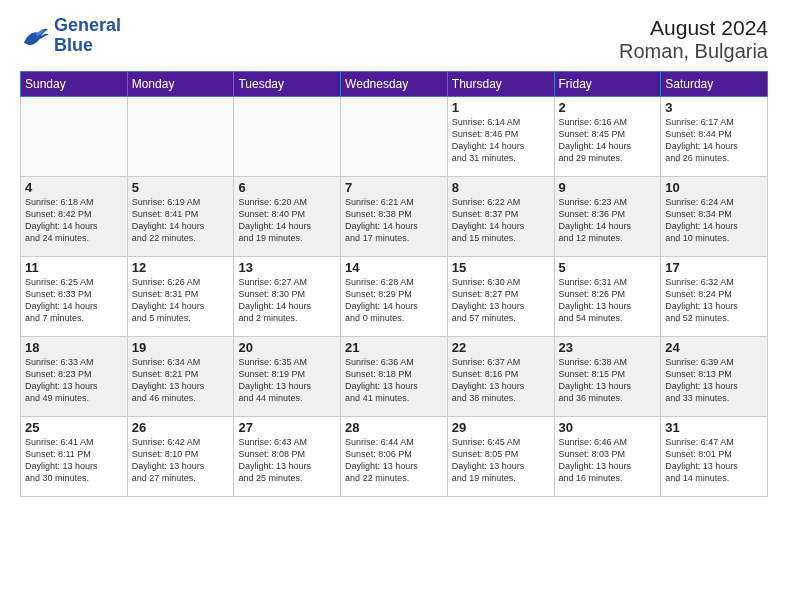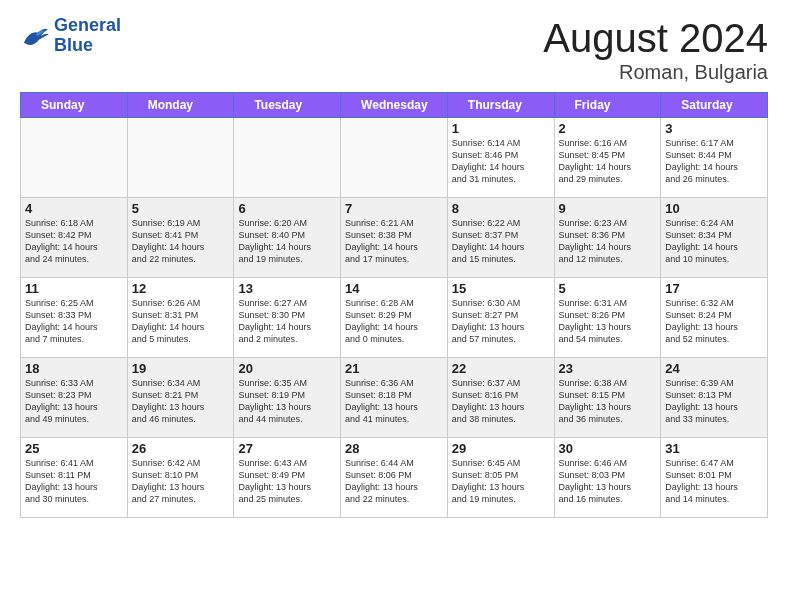--- a/index.html
+++ b/index.html
@@ -35,39 +35,39 @@
       color: #2255a4;
     }
     .logo-bird {
       width: 30px;
       height: 24px;
     }
     .title-block {
       text-align: right;
     }
     .month-title {
-      font-size: 40px;
+      font-size: 21px;
       color: #222;
       font-weight: 300;
     }
     .location {
       font-size: 20px;
       color: #444;
     }
     table {
       width: 100%;
       border-collapse: collapse;
       table-layout: fixed;
     }
     th {
-      background: #8b5cf6;
+      background: #4c1d95;
       color: #fff;
       font-size: 12px;
-      font-weight: bold;
-      padding: 5px 20px;
+      font-weight: normal;
+      padding: 5px 4px;
       text-align: left;
       border: 1px solid #4477cc;
     }
     td {
       border: 1px solid #ccc;
       vertical-align: top;
       padding: 3px 4px;
       font-size: 9.5px;
       color: #222;
       height: 80px;
@@ -316,21 +316,21 @@
           <td>
             <span class="day-num">26</span>
             <div class="day-info" style="white-space: pre-line;">Sunrise: 6:42 AM
 Sunset: 8:10 PM
 Daylight: 13 hours
 and 27 minutes.</div>
           </td>
           <td>
             <span class="day-num">27</span>
             <div class="day-info" style="white-space: pre-line;">Sunrise: 6:43 AM
-Sunset: 8:49 PM
+Sunset: 8:08 PM
 Daylight: 13 hours
 and 25 minutes.</div>
           </td>
           <td>
             <span class="day-num">28</span>
             <div class="day-info" style="white-space: pre-line;">Sunrise: 6:44 AM
 Sunset: 8:06 PM
 Daylight: 13 hours
 and 22 minutes.</div>
           </td>

